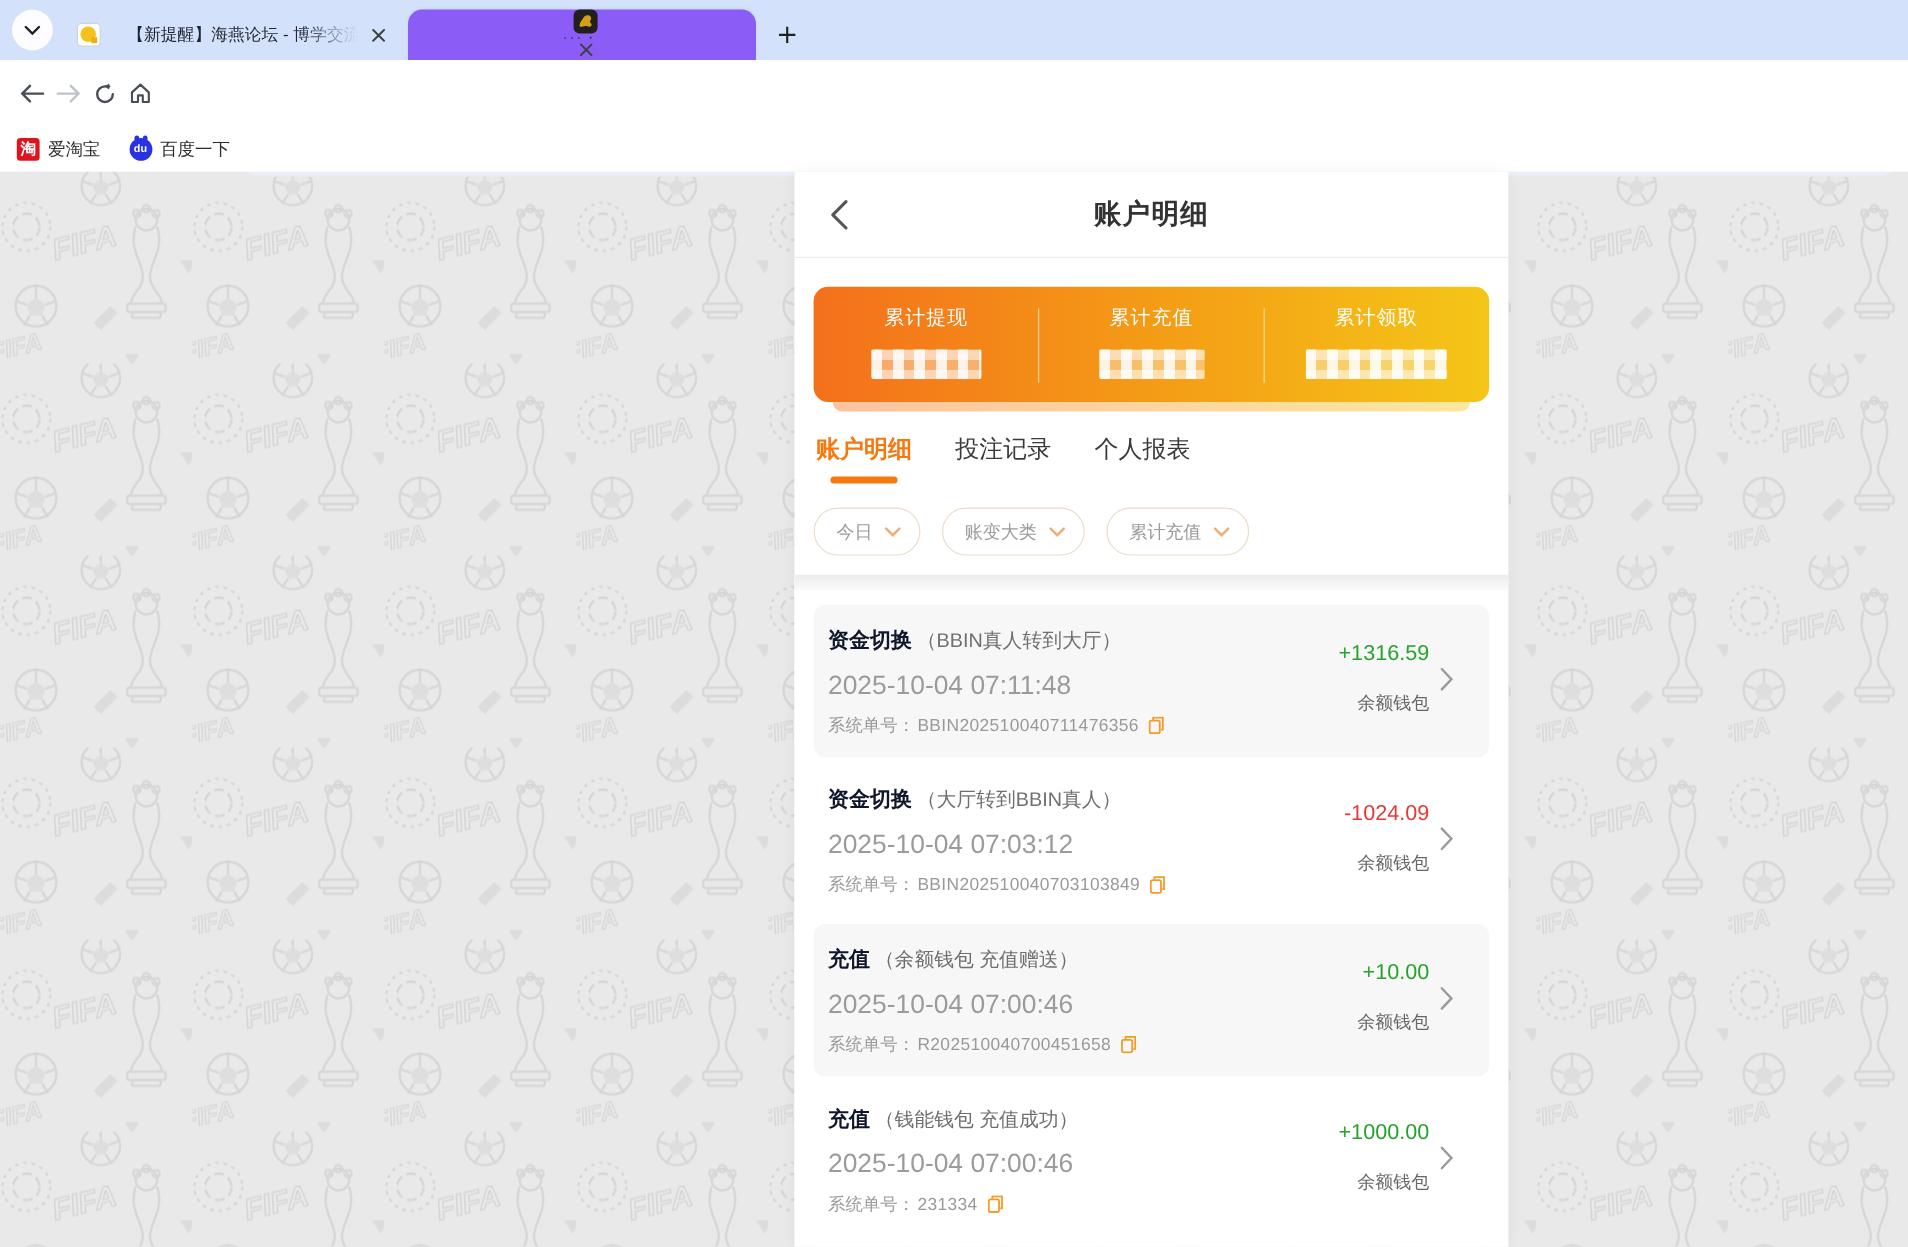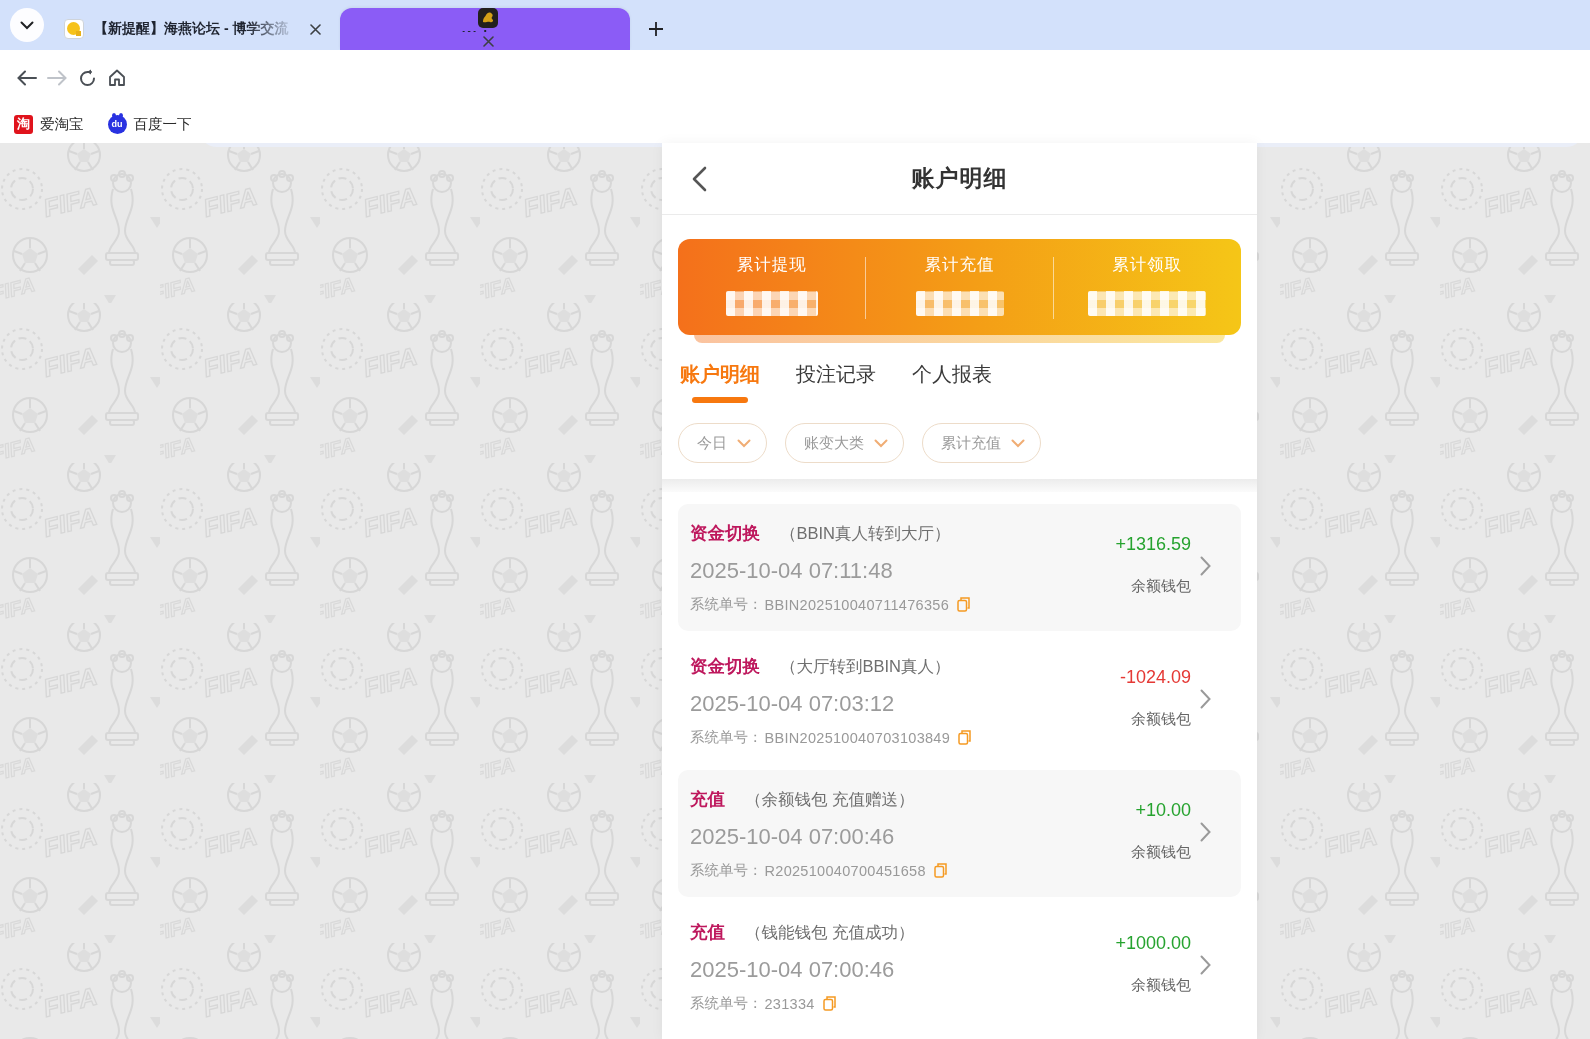--- a/index.html
+++ b/index.html
@@ -4,21 +4,21 @@
 <style>
   * { margin:0; padding:0; box-sizing:border-box; }
   html,body { width:1590px; height:1039px; overflow:hidden; font-family:"Liberation Sans","DejaVu Sans",sans-serif; background:#e9e9e9; }
 
   
   .tabstrip { position:absolute; left:0; top:0; width:1590px; height:50px; background:#d3e1fb; }
   .tab-search { position:absolute; left:10px; top:8px; width:34px; height:34px; border-radius:50%; background:#fdfdff; display:flex; align-items:center; justify-content:center; }
   .tab { position:absolute; top:8px; height:42px; display:flex; align-items:center; font-size:14px; color:#1f2430; }
   .tab.inactive { left:52px; width:280px; padding:0 8px 0 12px; }
   .tab.active { left:340px; width:290px; background:#8b5cf6; border-radius:12px 12px 0 0; padding:0 8px 0 14px; box-shadow:0 -1px 3px rgba(0,0,0,.06);flex-direction:column; }
-  .tab-title { flex:1; white-space:nowrap; overflow:hidden; margin-left:10px;font-weight:bold; }
+  .tab-title { flex:1; white-space:nowrap; overflow:hidden; margin-left:22px; }
   .tab.inactive .tab-title { -webkit-mask-image:linear-gradient(90deg,#000 72%,transparent 96%); mask-image:linear-gradient(90deg,#000 72%,transparent 96%); }
   .favicon1 { width:20px; height:20px; border-radius:4px; background:#fff; border:1px solid #cfd4da; position:relative; flex:0 0 auto; }
   .favicon1 i { position:absolute; left:2px; top:2px; width:13px; height:13px; border-radius:50%; background:#f6c21a; }
   .favicon1 b { position:absolute; right:2px; bottom:2px; width:5px; height:5px; background:#e9b117; }
   .favicon2 { width:20px; height:20px; border-radius:5px; background:#22201d; position:relative; flex:0 0 auto; display:flex; align-items:center; justify-content:center; }
   .tab-close { width:18px; height:18px; display:flex; align-items:center; justify-content:center; border-radius:50%; flex:0 0 auto; }
   .newtab-btn { position:absolute; left:640px; top:13px; width:32px; height:32px; display:flex; align-items:center; justify-content:center; }
 
   .toolbar { position:absolute; left:0; top:50px; width:1590px; height:55px; background:#ffffff; }
   .nav-ic { position:absolute; top:14px; width:28px; height:28px; display:flex; align-items:center; justify-content:center; }
@@ -63,21 +63,21 @@
   .filters { display:flex; margin-top:20px; padding:0 16px;align-items:flex-end; }
   .pill { height:40px; border:1px solid #eddcc9; border-radius:20px; display:flex; align-items:center; padding:0 15px 0 18px; margin-right:18px; background:#fff; }
   .pill-label { font-size:15px; color:#9a9a9a; margin-right:10px; }
 
   .list-divider { margin-top:16px; height:13px; background:linear-gradient(180deg,#ececec,#fbfbfb); }
 
   .tx-list { padding-top:6px; background:#fff; }
   .row { position:relative; min-height:127px; padding:17px 150px 10px 28px; }
   .row.gray { background:#f7f7f7; border-radius:10px; margin:6px 16px; padding:17px 134px 10px 12px; min-height:127px; }
   .tx-titleline { display:flex; align-items:baseline; }
-  .tx-type { font-size:17.5px; font-weight:bold; color:#be185d; margin-right:20px; }
+  .tx-type { font-size:17.5px; font-weight:bold; color:#0f172a; margin-right:4px; }
   .tx-note { font-size:16.5px; color:#6f6f6f; }
   .tx-date { margin-top:13px; font-size:22px; color:#9b9b9b; }
   .tx-orderline { margin-top:11px; font-size:14.5px; color:#999; display:flex; align-items:center; }
   .tx-orderno { letter-spacing:.3px; margin-left:2px; }
   .copy-ic { margin-left:8px; display:inline-flex; }
   .tx-right { position:absolute; right:66px; top:30px; text-align:right; }
   .row.gray .tx-right { right:50px; }
   .tx-amt { font-size:18px; font-weight:500; }
   .tx-amt .pos { color:#26a32f;margin-top:41px; } .tx-amt .neg { color:#e53935; }
   .tx-wallet { margin-top:22px; font-size:15px; color:#666; }

